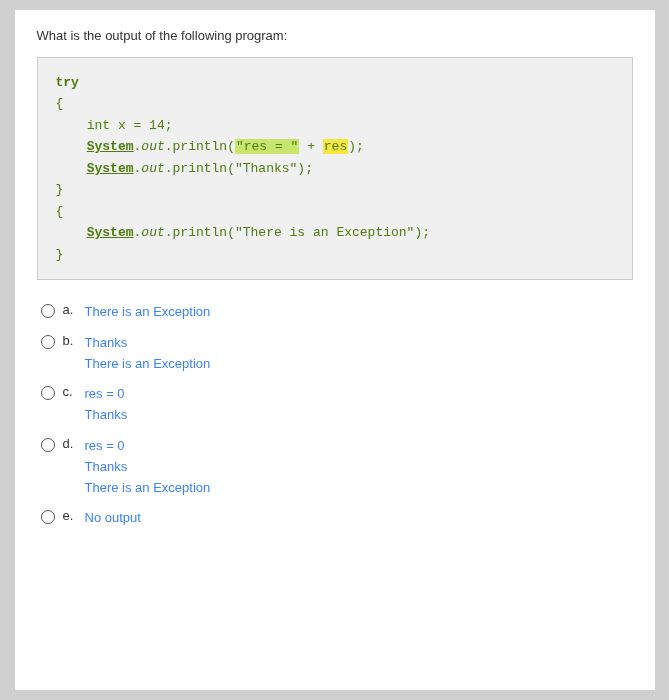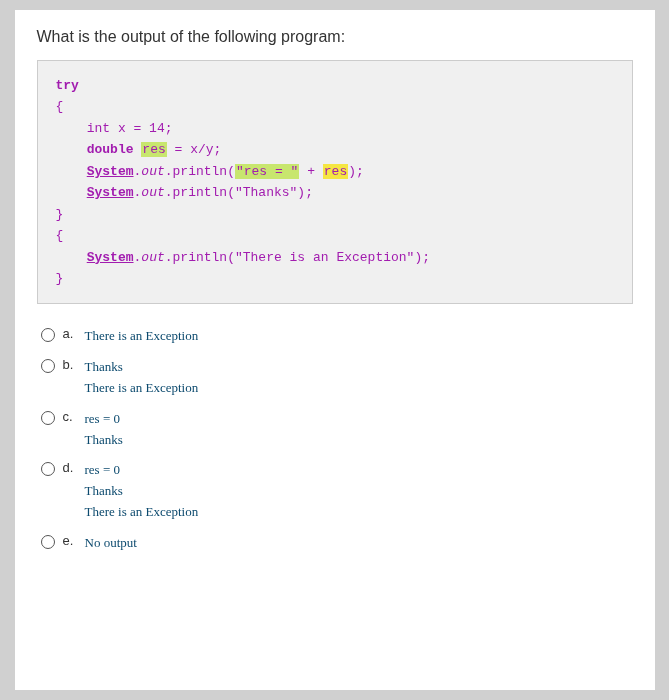--- a/index.html
+++ b/index.html
@@ -16,32 +16,32 @@
     }
 
     .page {
       background: #ffffff;
       width: 640px;
       min-height: 680px;
       padding: 18px 22px;
     }
 
     .question-text {
-      font-size: 16px;
+      font-size: 13px;
       color: #333;
       margin-bottom: 14px;
     }
 
     .code-block {
       background: #f0f0f0;
       border: 1px solid #ccc;
       padding: 14px 18px;
       font-family: 'Courier New', Courier, monospace;
       font-size: 13px;
-      color: #a21caf;
+      color: #4d7c0f;
       line-height: 1.65;
       margin-bottom: 22px;
     }
 
     .code-line {
       display: block;
       white-space: pre;
     }
 
     .kw-bold {
@@ -89,23 +89,22 @@
     }
 
     .option-label {
       font-size: 13px;
       color: #333;
       min-width: 14px;
     }
 
     .option-content {
       font-size: 13px;
-      color: #0c4a6e;
+      color: #3b82f6;
       line-height: 1.6;
-      font-family: Liberation Serif, serif;
     }
 
     .option-line {
       display: block;
     }
   </style>
 </head>
 <body>
 
 <div class="page">
@@ -114,21 +113,20 @@
 
   <div class="code-block">
 
     <span class="code-line"><span class="kw-try">try</span></span>
 
     <span class="code-line">{</span>
 
     <span class="code-line">    int x = 14;</span>
 
 
-    <span class="code-line">    <span class="kw-double">double</span> <span class="highlight-green">res</span> = x/y;</span>
 
     <span class="code-line">    <span class="kw-bold">System</span>.<span class="italic">out</span>.println(<span class="highlight-green">"res = "</span> + <span class="highlight-yellow">res</span>);</span>
 
     <span class="code-line">    <span class="kw-bold">System</span>.<span class="italic">out</span>.println("Thanks");</span>
 
     <span class="code-line">}</span>
 
 
     <span class="code-line">{</span>
 

